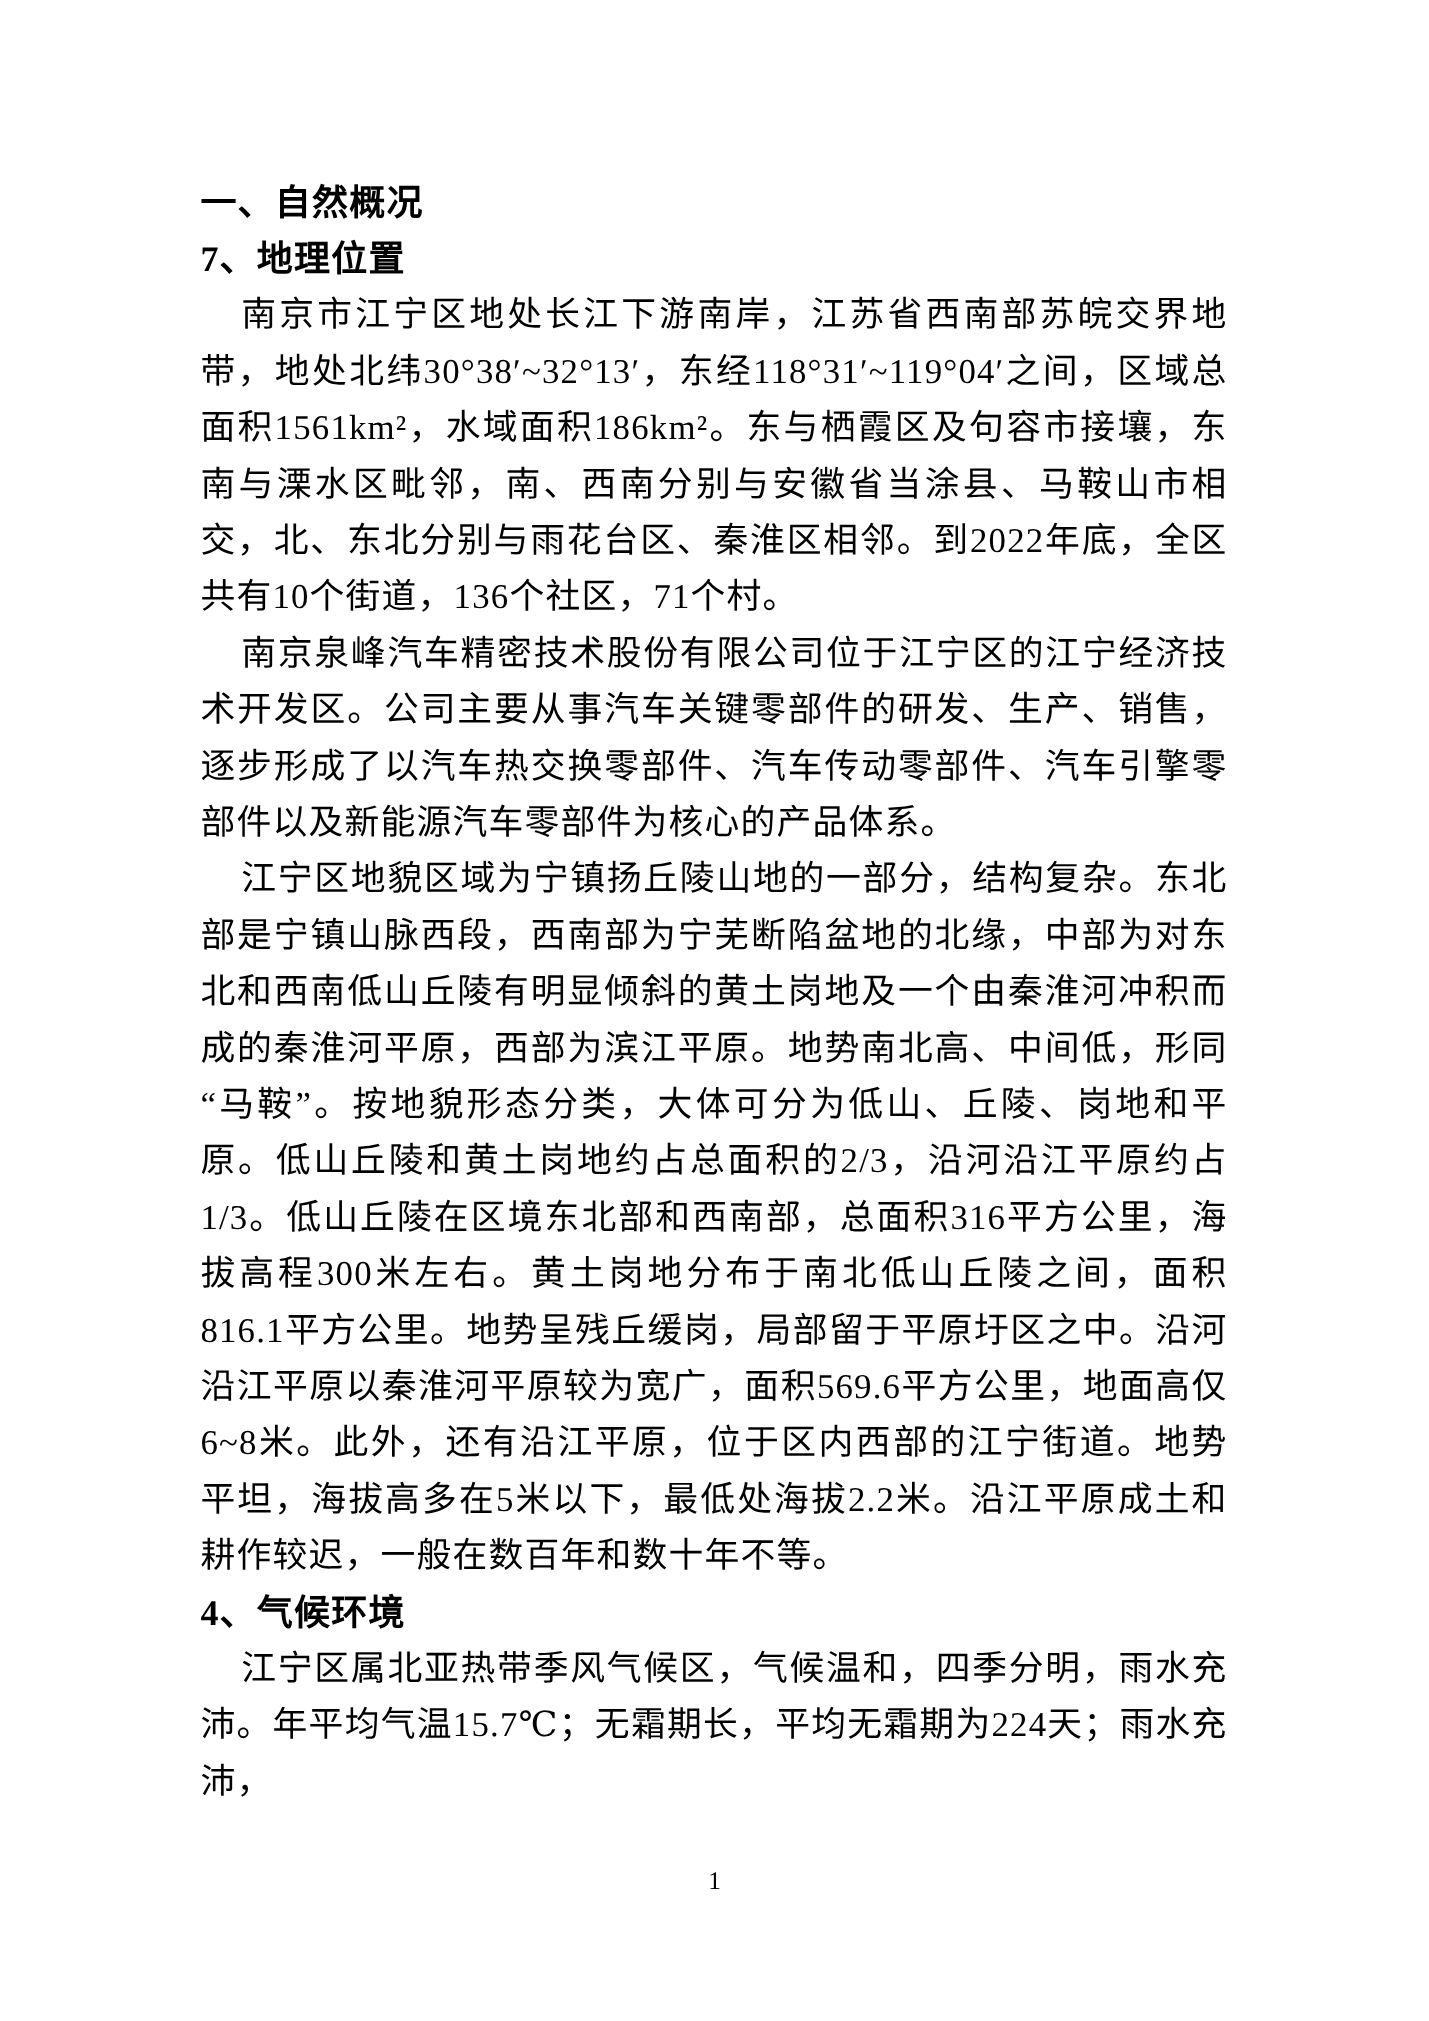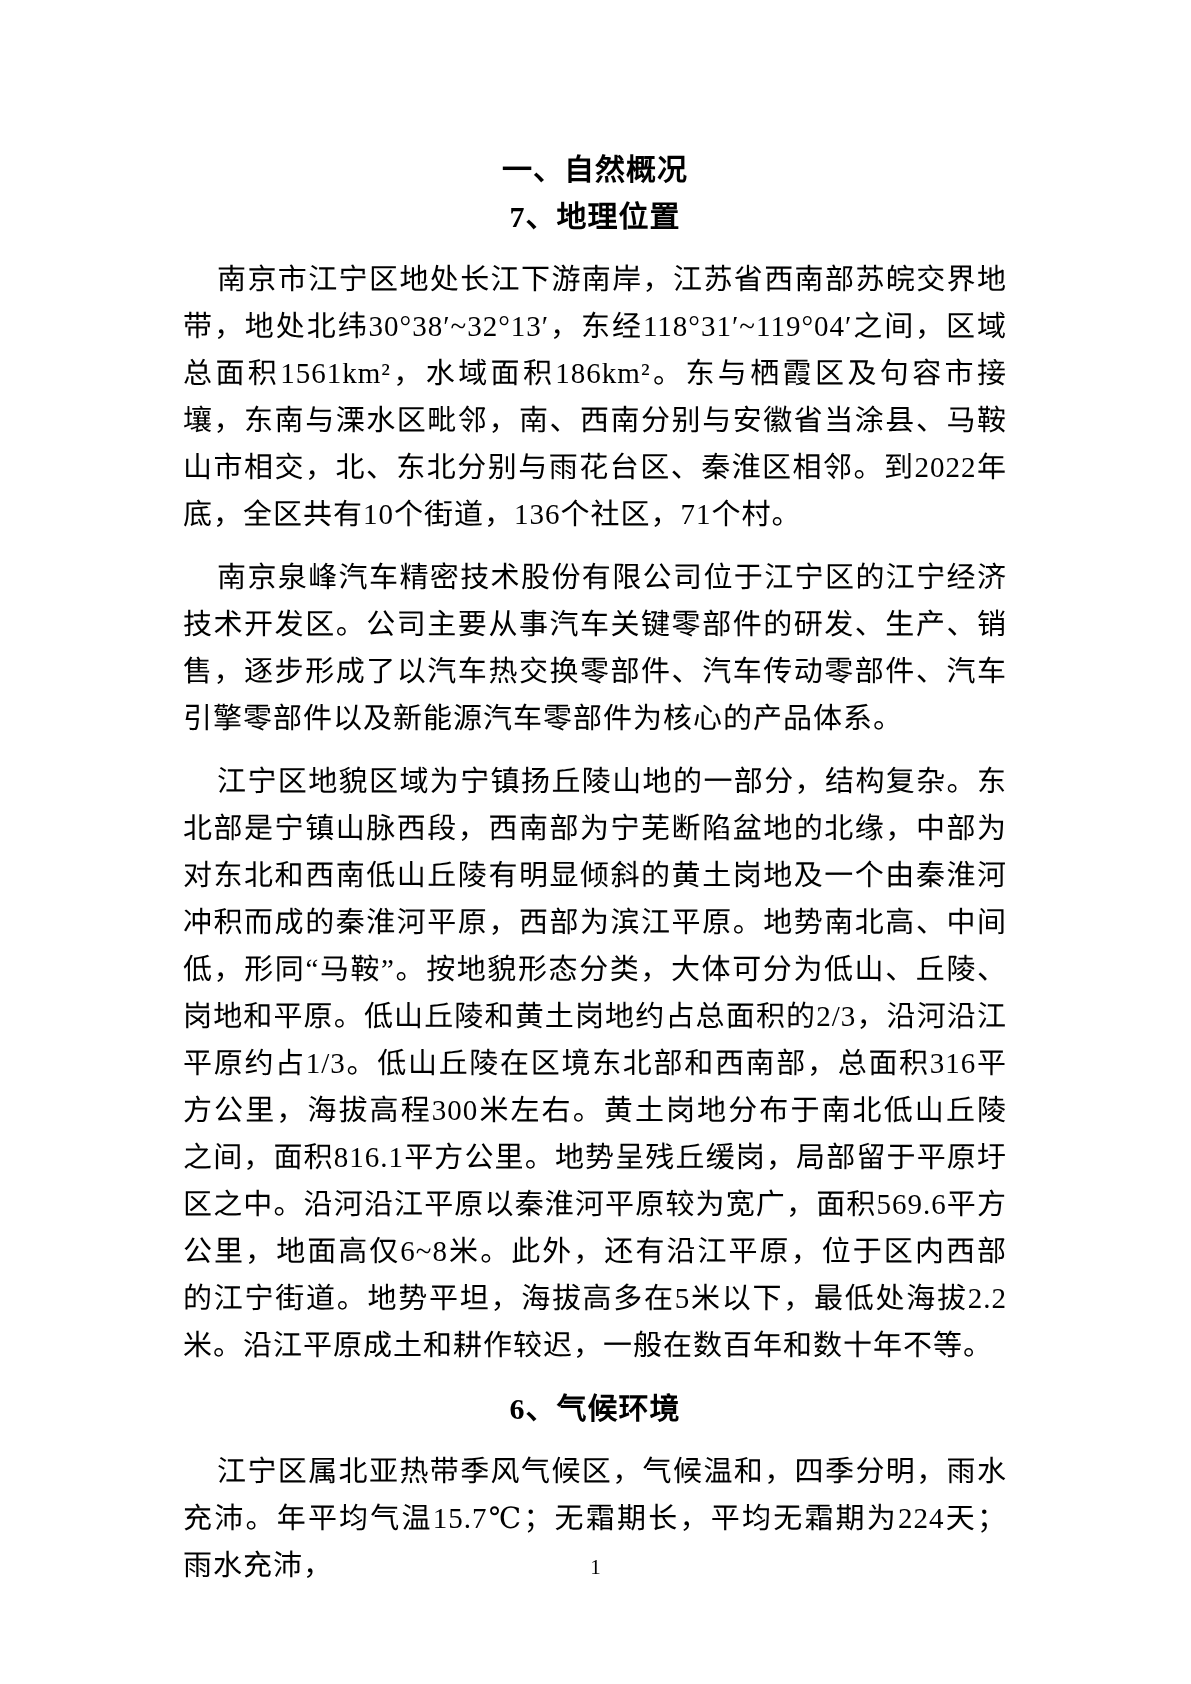--- a/index.html
+++ b/index.html
@@ -20,28 +20,28 @@
     position: absolute;
     left: 167px;
     top: 146px;
     width: 856px;
   }
   .block-h1, .block-h2 {
     font-size: 30px;
     font-weight: bold;
     line-height: 47px;
     margin: 0;
-    text-align: center;
+    text-align: left;
     letter-spacing: 1px;
   }
   .block-p {
     font-size: 29px;
     font-weight: normal;
     line-height: 47px;
-    margin: 16px;
+    margin: 0;
     text-align: justify;
     text-justify: inter-character;
     text-indent: 34px;
     letter-spacing: 1px;
   }
   .page-number {
     position: absolute;
     left: 0;
     right: 0;
     top: 1552px;
@@ -54,18 +54,18 @@
 </head>
 <body>
 
 <div class="page">
   <div class="content">
     <div class="block-h1">一、自然概况</div>
     <div class="block-h2">7、地理位置</div>
     <p class="block-p">南京市江宁区地处长江下游南岸，江苏省西南部苏皖交界地带，地处北纬30°38′~32°13′，东经118°31′~119°04′之间，区域总面积1561km²，水域面积186km²。东与栖霞区及句容市接壤，东南与溧水区毗邻，南、西南分别与安徽省当涂县、马鞍山市相交，北、东北分别与雨花台区、秦淮区相邻。到2022年底，全区共有10个街道，136个社区，71个村。</p>
     <p class="block-p">南京泉峰汽车精密技术股份有限公司位于江宁区的江宁经济技术开发区。公司主要从事汽车关键零部件的研发、生产、销售，逐步形成了以汽车热交换零部件、汽车传动零部件、汽车引擎零部件以及新能源汽车零部件为核心的产品体系。</p>
     <p class="block-p">江宁区地貌区域为宁镇扬丘陵山地的一部分，结构复杂。东北部是宁镇山脉西段，西南部为宁芜断陷盆地的北缘，中部为对东北和西南低山丘陵有明显倾斜的黄土岗地及一个由秦淮河冲积而成的秦淮河平原，西部为滨江平原。地势南北高、中间低，形同“马鞍”。按地貌形态分类，大体可分为低山、丘陵、岗地和平原。低山丘陵和黄土岗地约占总面积的2/3，沿河沿江平原约占1/3。低山丘陵在区境东北部和西南部，总面积316平方公里，海拔高程300米左右。黄土岗地分布于南北低山丘陵之间，面积816.1平方公里。地势呈残丘缓岗，局部留于平原圩区之中。沿河沿江平原以秦淮河平原较为宽广，面积569.6平方公里，地面高仅6~8米。此外，还有沿江平原，位于区内西部的江宁街道。地势平坦，海拔高多在5米以下，最低处海拔2.2米。沿江平原成土和耕作较迟，一般在数百年和数十年不等。</p>
-    <div class="block-h2">6、气候环境</div>
+    <div class="block-h2">4、气候环境</div>
     <p class="block-p">江宁区属北亚热带季风气候区，气候温和，四季分明，雨水充沛。年平均气温15.7℃；无霜期长，平均无霜期为224天；雨水充沛，</p>
   </div>
 
   <div class="page-number">1</div>
 </div>
 
 </body></html>

